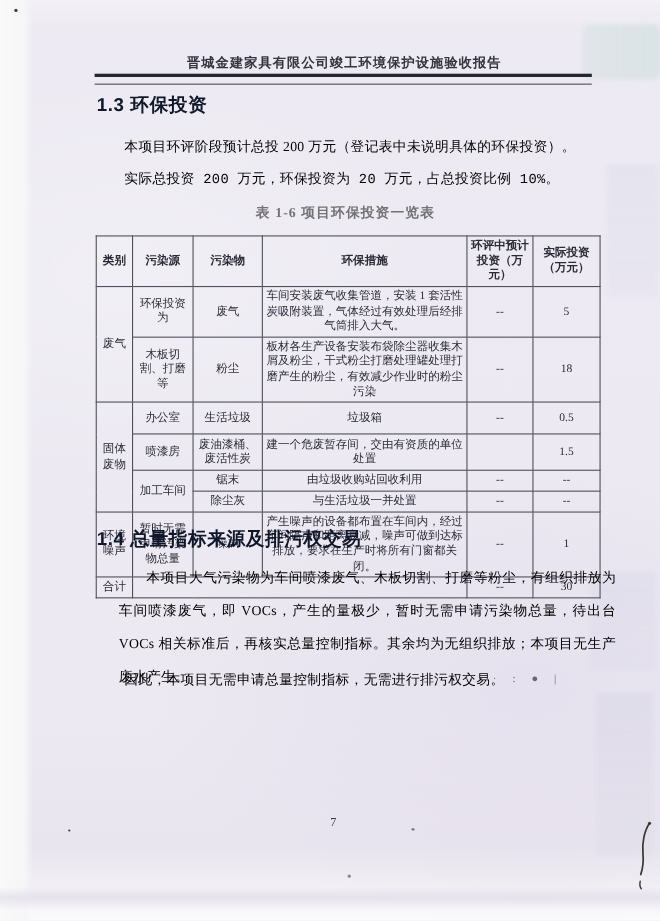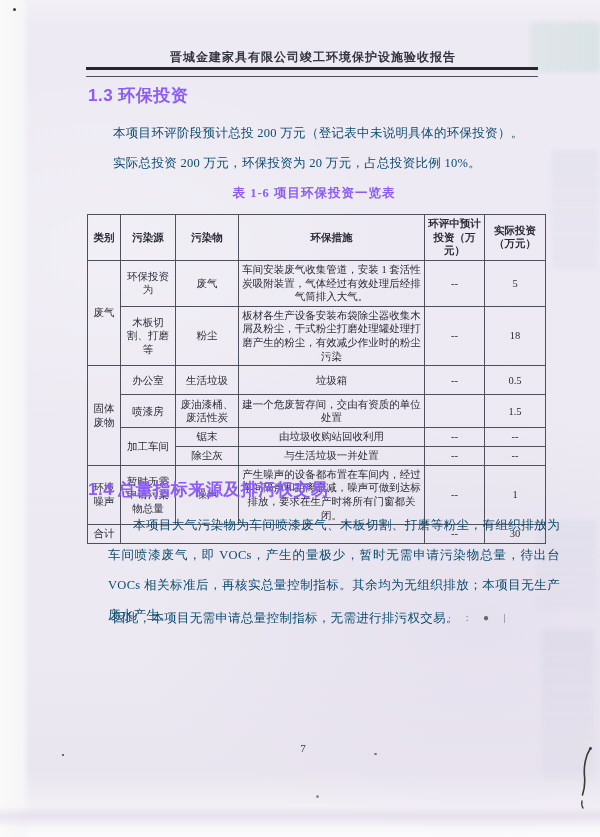--- a/index.html
+++ b/index.html
@@ -26,37 +26,37 @@
   .doc-header{
     position:absolute;left:86px;top:49px;width:454px;
     text-align:center;font-size:12px;font-weight:bold;letter-spacing:1px;color:#34343f;
   }
   .header-rule{
     position:absolute;left:86px;top:67px;width:452px;height:6px;
     border-top:3px solid #26262e;border-bottom:1px solid #4d4d58;
   }
   .h-section{
     position:absolute;left:88px;
-    font-size:17px;font-weight:bold;color:#8b5cf6;letter-spacing:.5px;
+    font-size:17px;font-weight:bold;color:#0f172a;letter-spacing:.5px;
     font-family:"Liberation Sans", sans-serif;
   }
   .h13{top:84px;}
   .h14{top:478px;}
   .para{
     position:absolute;left:88px;width:452px;
-    font-size:12.5px;color:#0c4a6e;line-height:30px;
+    font-size:12.5px;color:#000000;line-height:30px;
     text-indent:2em;text-align:justify;letter-spacing:.3px;
   }
   .p1{top:118px;}
-  .p2{top:148px;}
+  .p2{top:148px;font-family:Liberation Mono, monospace;}
   .p3{top:510px;margin-left:20px;}
   .p4{top:603px;}
   .table-caption{
     position:absolute;left:88px;top:185px;width:452px;text-align:center;
-    font-size:12.5px;font-weight:bold;color:#8b5cf6;letter-spacing:1px;
+    font-size:12.5px;font-weight:bold;color:#737373;letter-spacing:1px;
   }
   table.envtable{
     position:absolute;left:87px;top:214px;width:458px;
     border-collapse:collapse;table-layout:fixed;
     font-size:10.5px;color:#2b2b37;
   }
   table.envtable th, table.envtable td{
     border:1px solid #50505c;
     padding:2px 3px;vertical-align:middle;text-align:center;
     line-height:1.3;overflow:hidden;

